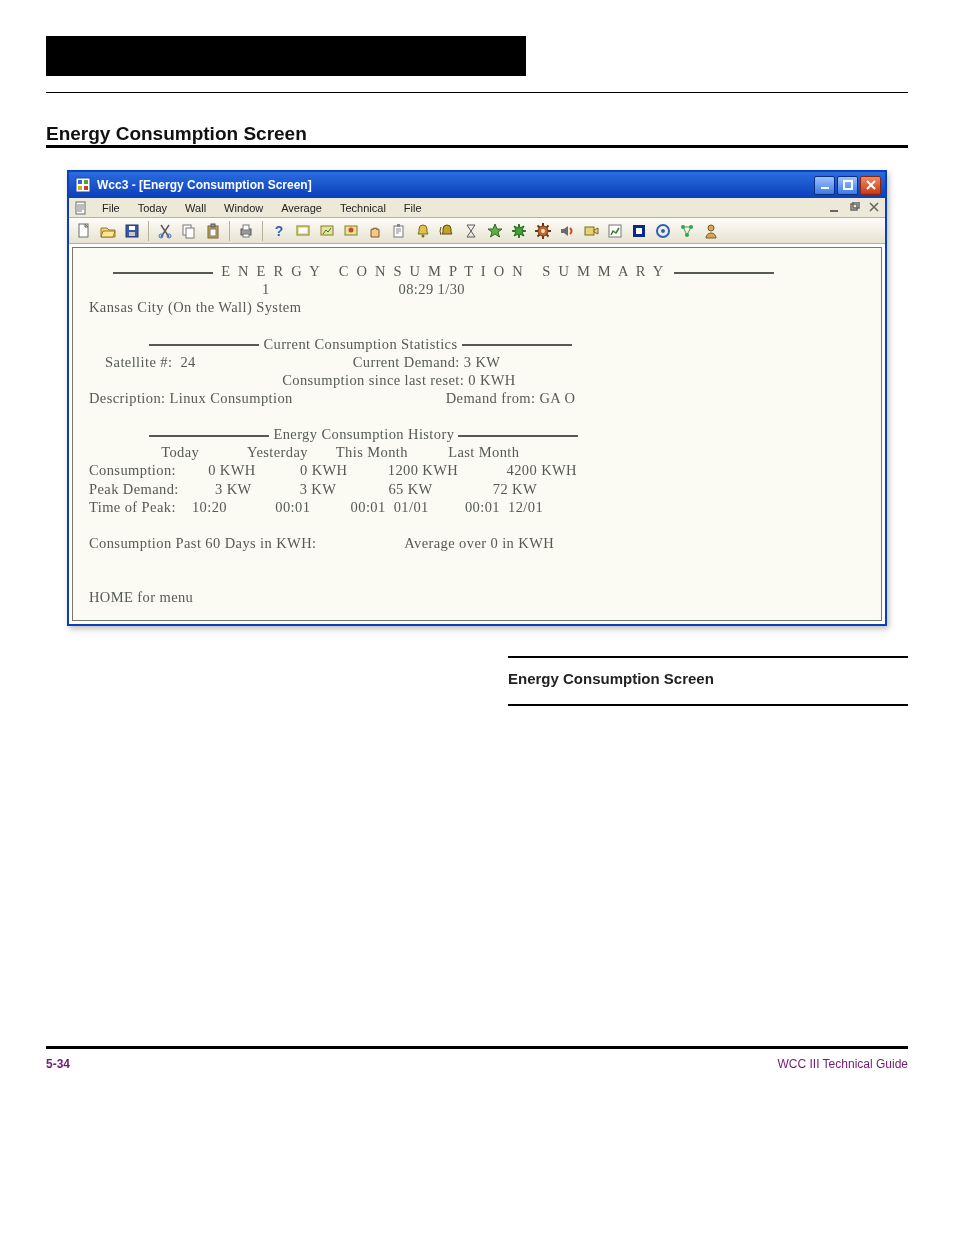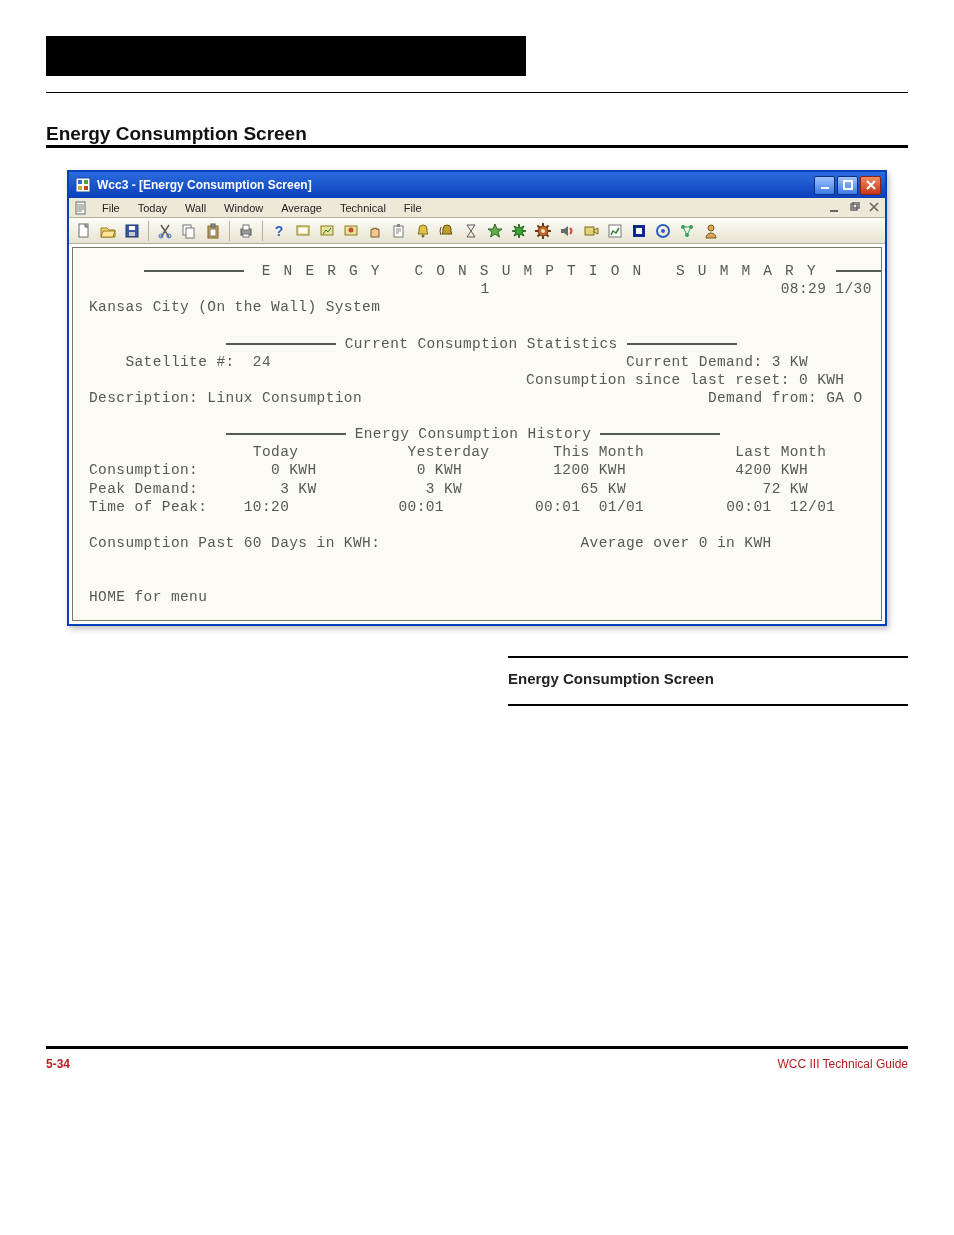--- a/index.html
+++ b/index.html
@@ -51,21 +51,21 @@
     font-family:Arial,Helvetica,sans-serif;
     font-size:12px;line-height:1.45;color:#222;
   }
   .right-heading{font-weight:700;font-size:15px;margin:10px 0 4px;font-family:Arial,Helvetica,sans-serif}
   footer{
     margin-top:340px;
     border-top:3px solid var(--hr);
     padding-top:8px;
     display:flex;justify-content:space-between;
     font-family:Arial,Helvetica,sans-serif;
-    font-size:12px;color:#b91c1c;
+    font-size:12px;color:#701a75;
   }
   footer .pg{font-weight:700}
   
   .win{
     width:820px;margin:18px auto 6px;
     border:2.5px solid var(--window-blue-bot);
     box-shadow:2px 3px 6px rgba(0,0,0,.25);
     background:#fff;
   }
   .titlebar{
@@ -115,21 +115,21 @@
     width:22px;height:22px;padding:1px;
     display:inline-flex;align-items:center;justify-content:center;
     border:1px solid transparent;border-radius:2px;
   }
   .tbtn svg{display:block}
   .tsep{width:1px;height:20px;background:var(--tool-border);margin:0 3px}
   .terminal{
     background:var(--term-bg);
     border:1px solid var(--term-border);
     margin:3px;padding:14px 16px;
-    font-family:Liberation Mono, monospace;
+    font-family:Liberation Serif, serif;
     font-size:14.5px;line-height:1.25;
     color:var(--term-ink);
     white-space:pre;
     letter-spacing:.4px;
     overflow:hidden;
   }
   .terminal .banner{letter-spacing:2.2px}
   .term-rule{display:inline-block;border-top:2px solid var(--term-ink);vertical-align:middle}
 </style>
 </head>

